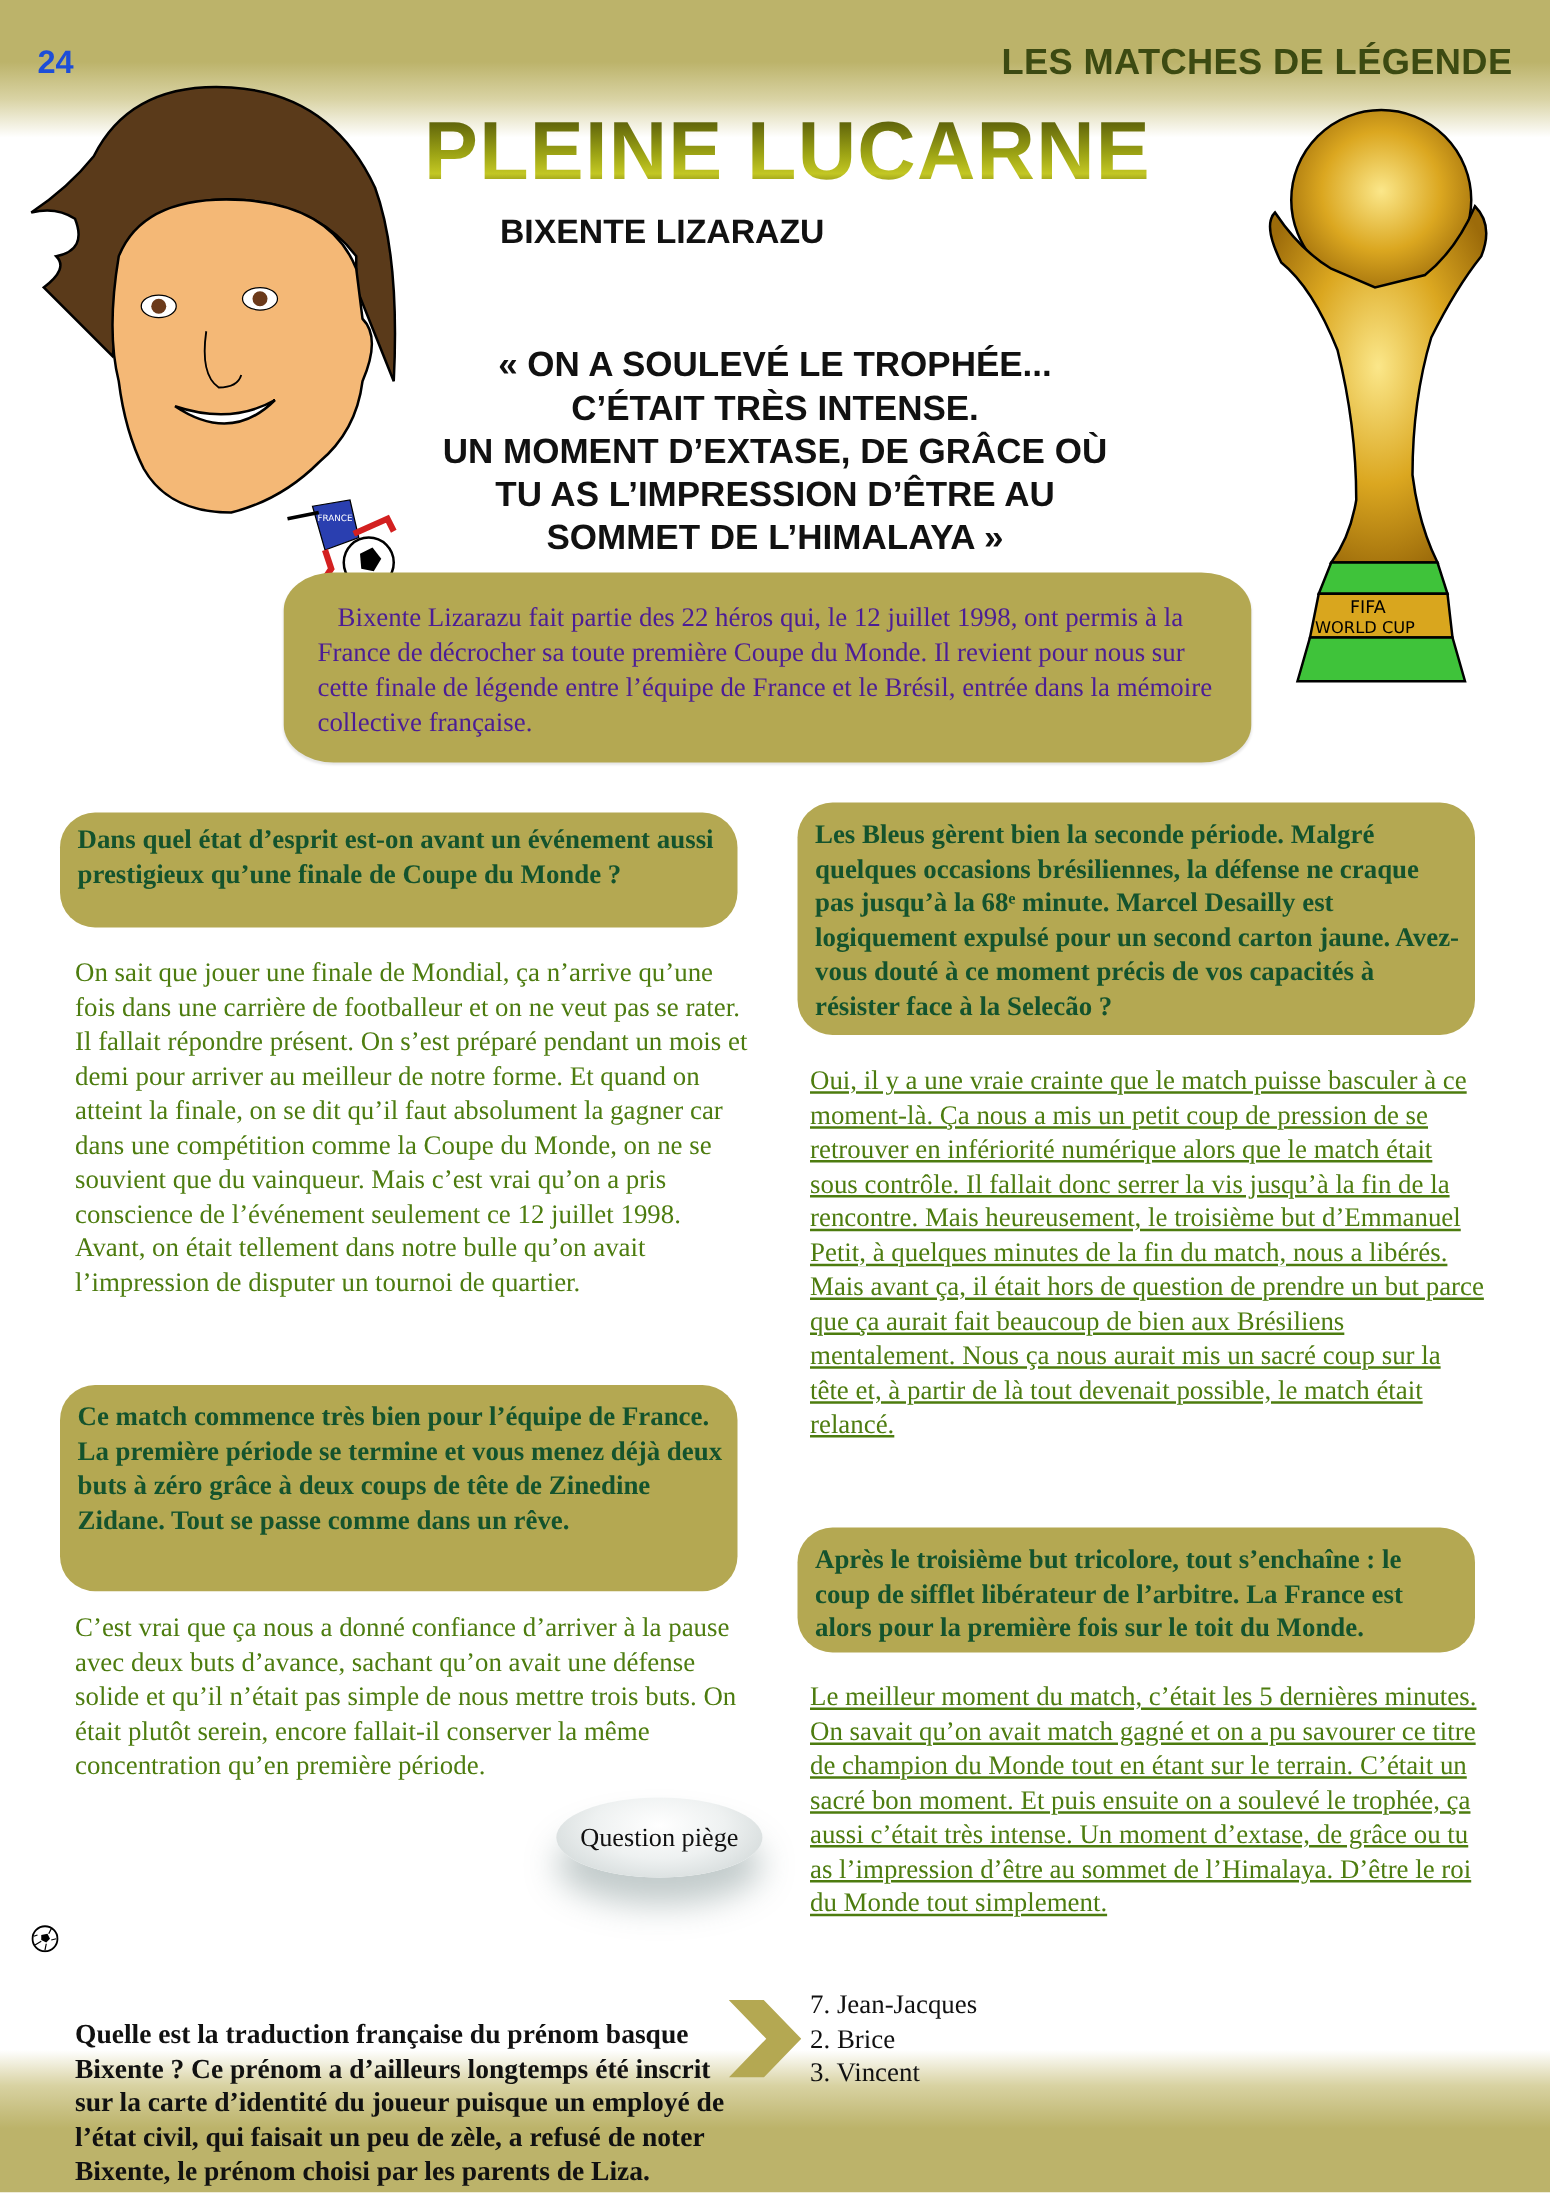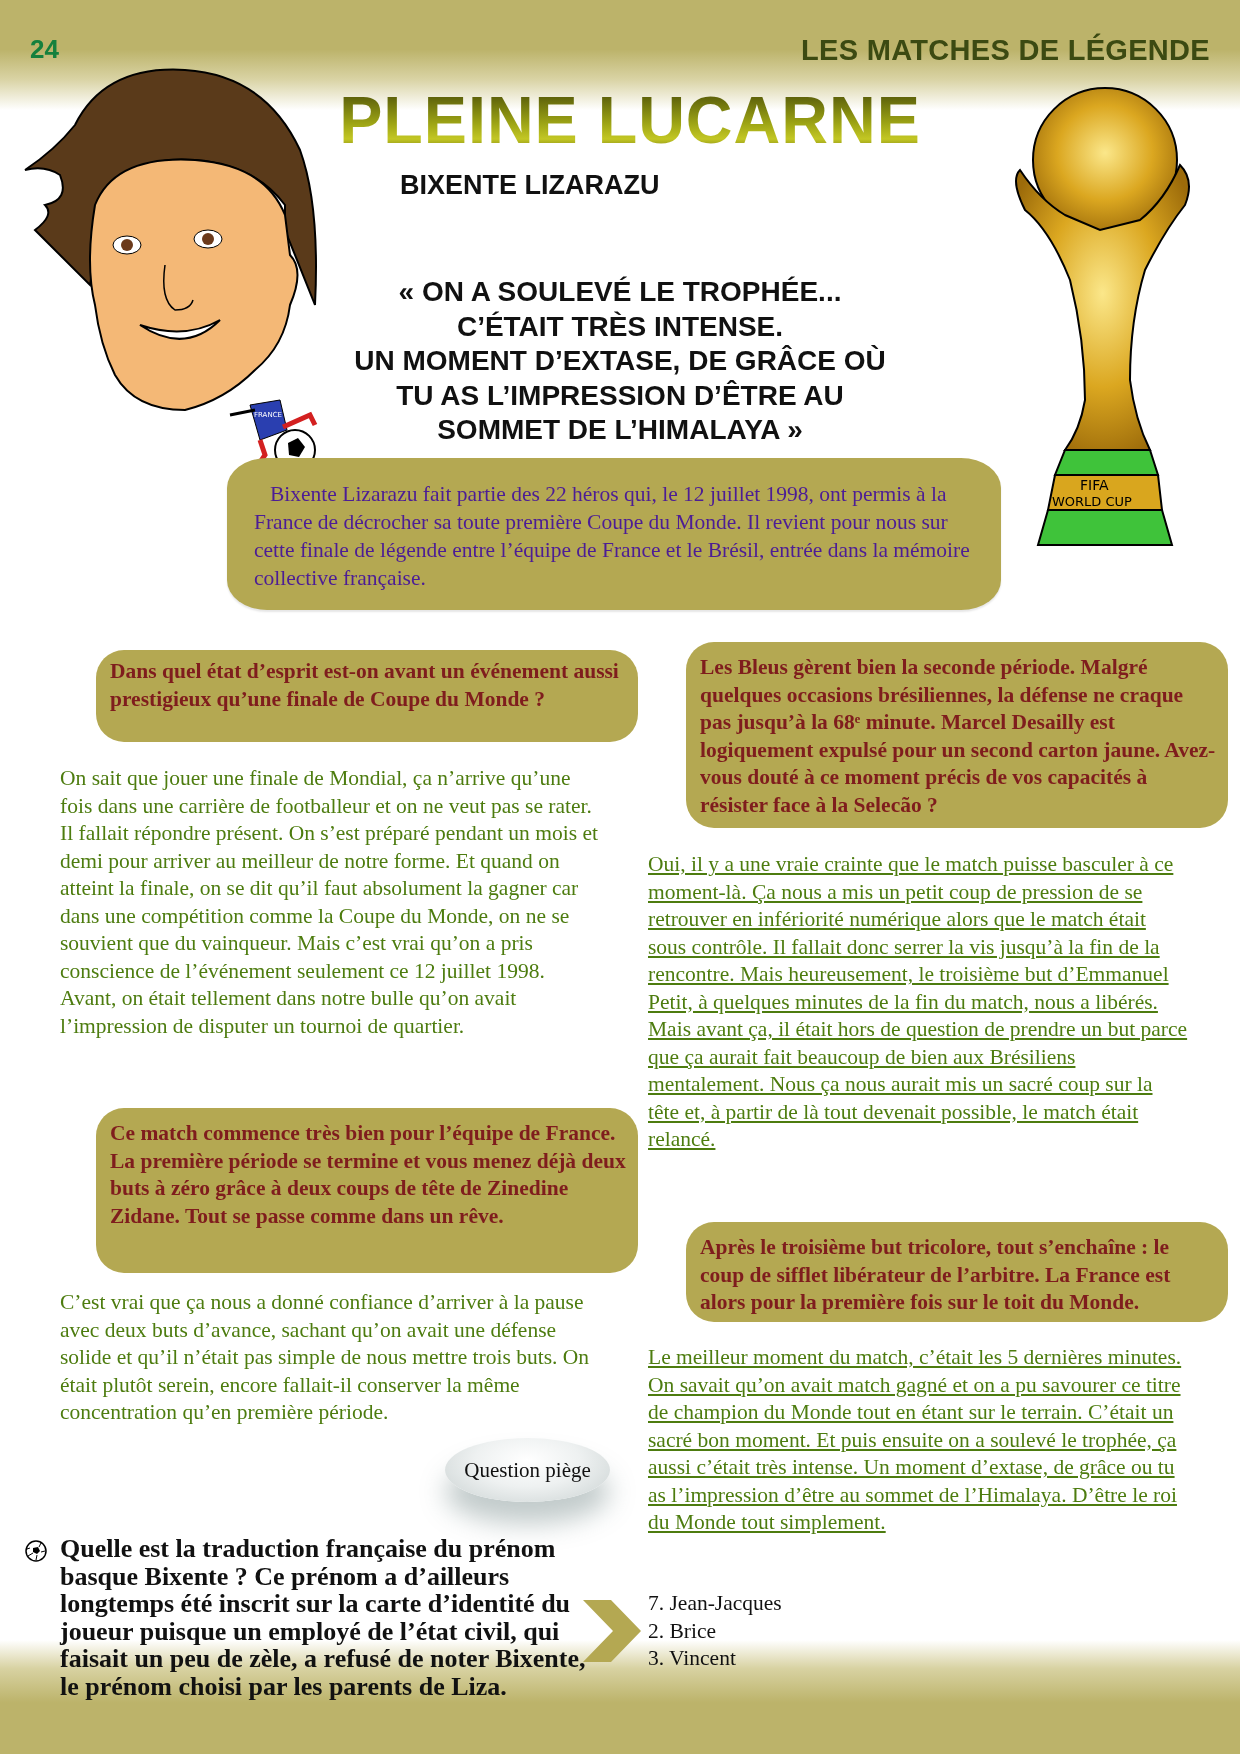--- a/index.html
+++ b/index.html
@@ -15,21 +15,21 @@
     position: absolute; left: 0; top: 0; width: 1240px; height: 110px;
     background: linear-gradient(to bottom, #bcb36a 0%, #bcb36a 45%, #d9d3a4 72%, #ffffff 100%);
   }
   .bottom-band {
     position: absolute; left: 0; top: 1640px; width: 1240px; height: 114px;
     background: linear-gradient(to bottom, #ffffff 0%, #d8d2a2 25%, #bcb36a 55%, #bcb36a 100%);
   }
   .page-num {
     position: absolute; left: 30px; top: 34px;
     font-family: "Liberation Sans", sans-serif; font-weight: bold; font-size: 26px;
-    color: #15803d;
+    color: #1d4ed8;
   }
   .section-title {
     position: absolute; right: 30px; top: 34px;
     font-family: "Liberation Sans", sans-serif; font-weight: bold; font-size: 29px;
     color: #3c4a12; letter-spacing: 0.3px;
   }
   .main-title {
     position: absolute; left: 300px; top: 82px; width: 660px; text-align: center;
     font-family: "Liberation Sans", sans-serif; font-weight: 900; font-size: 66px;
     letter-spacing: 1px;
@@ -51,41 +51,40 @@
     position: absolute; left: 227px; top: 458px; width: 774px; height: 152px;
     background: #b4a852;
     border-radius: 40px / 30px;
     box-shadow: 0 2px 2px rgba(0,0,0,0.1);
     padding: 22px 22px 0 27px;
     font-size: 21.5px; line-height: 28px; color: #4c1d95;
   }
   .q-box {
     position: absolute; background: #b4a852;
     border-radius: 28px;
-    font-weight: bold; font-size: 21.5px; line-height: 27.5px; color: #7f1d1d;
+    font-weight: bold; font-size: 21.5px; line-height: 27.5px; color: #14532d;
     padding: 8px 10px 8px 14px;
-    margin-left: 48px;
   }
   .answer {
     position: absolute; font-size: 21.5px; line-height: 27.5px; color: #4d7c0f;
   }
   .col-left { left: 48px; width: 542px; }
   .col-right { left: 638px; width: 542px; }
   .answer.col-left { left: 60px; width: 540px; }
   .answer.col-right { left: 648px; width: 540px; text-decoration: underline; }
   .bubble {
     position: absolute; left: 445px; top: 1438px; width: 165px; height: 64px;
     border-radius: 50%;
     background: radial-gradient(ellipse at 50% 35%, #ffffff 0%, #eef1f1 45%, #c9d1d1 100%);
     box-shadow: 0 22px 26px rgba(120,140,140,0.45);
     text-align: center; line-height: 64px; font-size: 21px; color: #111;
   }
   .trick-question {
-    position: absolute; left: 60px; top: 1535px; width: 540px;
-    font-weight: bold; font-size: 26px; line-height: 27.5px; color: #111;
+    position: absolute; left: 60px; top: 1613px; width: 540px;
+    font-weight: bold; font-size: 22px; line-height: 27.5px; color: #111;
   }
   .ball-bullet {
     position: absolute; left: 25px; top: 1540px; width: 22px; height: 22px;
   }
   .chevron {
     position: absolute; left: 583px; top: 1600px; width: 58px; height: 62px;
   }
   .options { position: absolute; left: 648px; top: 1590px; font-size: 21.5px; line-height: 27.5px; color: #111; }
   .options div { display: block; }
   .illustration { position: absolute; }

